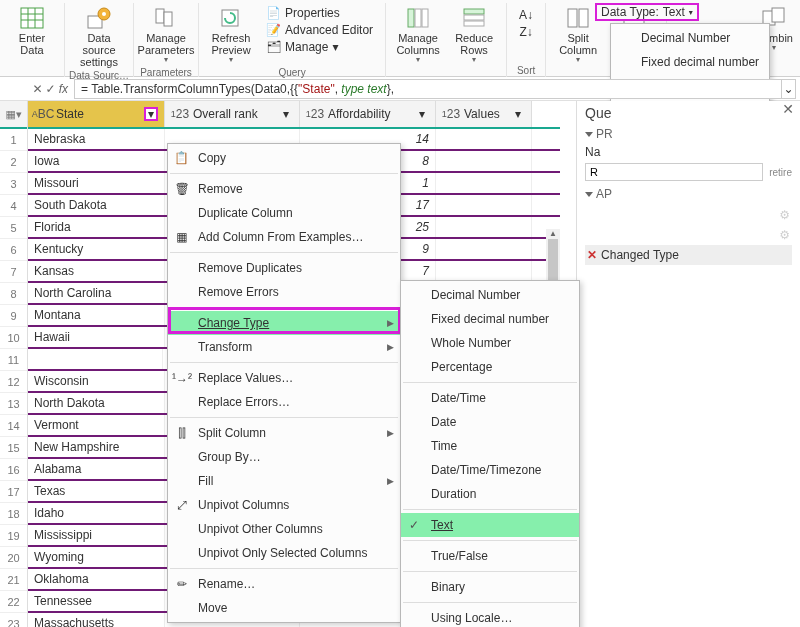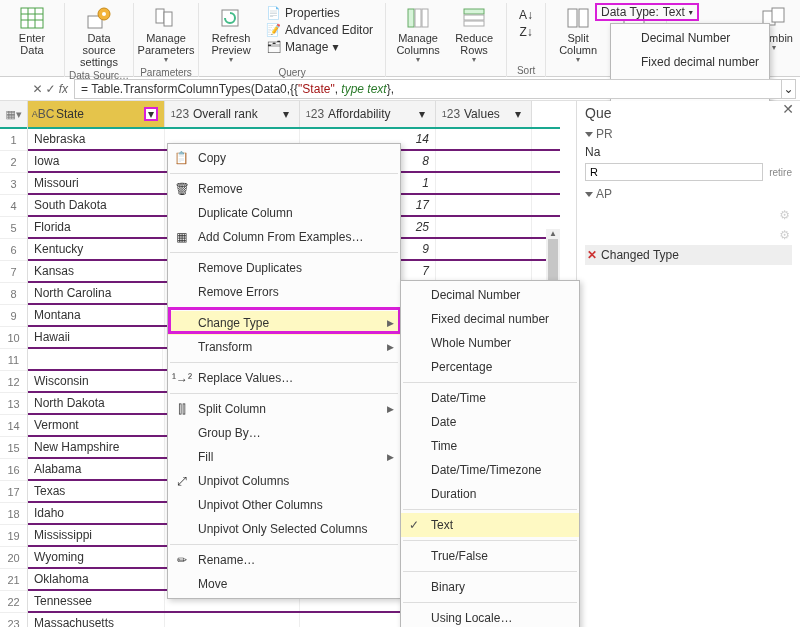--- a/index.html
+++ b/index.html
@@ -51,21 +51,21 @@
 .rpane .field input{flex:1;border:1px solid #ccc;padding:2px 4px;font-size:11px;}
 .rpane .link{color:#2a6cc7;cursor:pointer;}
 .step{display:flex;align-items:center;gap:4px;padding:3px 2px;}
 .step .x{color:#c33;font-weight:bold;}
 .step .gear{color:#888;margin-left:auto;}
 
 .menu{position:absolute;background:#fcfcfc;border:1px solid #b8b8b8;box-shadow:2px 2px 6px rgba(0,0,0,.2);padding:2px 0;}
 .menu .mi{display:flex;align-items:center;height:24px;padding:0 18px 0 30px;position:relative;cursor:default;white-space:nowrap;}
 .menu .mi .ic{position:absolute;left:6px;width:16px;height:16px;display:flex;align-items:center;justify-content:center;}
 .menu .mi .arr{position:absolute;right:6px;font-size:9px;color:#666;}
-.menu .mi.hl{background:#fef9c3;}
+.menu .mi.hl{background:#86efac;text-decoration:underline;}
 .menu .mi.sep{height:1px;padding:0;margin:3px 2px;background:#ddd;}
 .menu1{top:143px;left:167px;width:234px;}
 .hotrow{position:absolute;top:307px;left:168px;width:233px;height:27px;border:3px solid #d81fd8;pointer-events:none;}
 .menu2{top:280px;left:400px;width:180px;}
 .menu2 .mi .chk{position:absolute;left:8px;font-size:12px;color:#555;}
 
 .dtbtn{position:absolute;top:3px;left:595px;height:18px;border:2px solid #d81fd8;padding:0 4px;display:flex;align-items:center;gap:4px;font-size:11px;background:#fafafa;}
 .dtbtn .dd{font-size:8px;}
 .dtmenu{top:23px;left:610px;width:160px;}
 
@@ -517,20 +517,23 @@
     </div>
     <div class="mi">
       <span>Transform</span>
       <span class="arr">▶</span>
     </div>
     <div class="mi sep"></div>
     <div class="mi">
       <span class="ic">¹→²</span>
       <span>Replace Values…</span>
     </div>
+    <div class="mi">
+      <span>Replace Errors…</span>
+    </div>
     <div class="mi sep"></div>
     <div class="mi">
       <span class="ic">⫿⫿</span>
       <span>Split Column</span>
       <span class="arr">▶</span>
     </div>
     <div class="mi">
       <span>Group By…</span>
     </div>
     <div class="mi">

